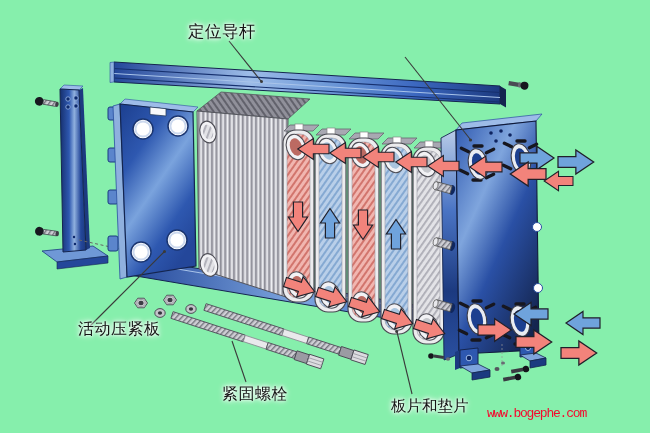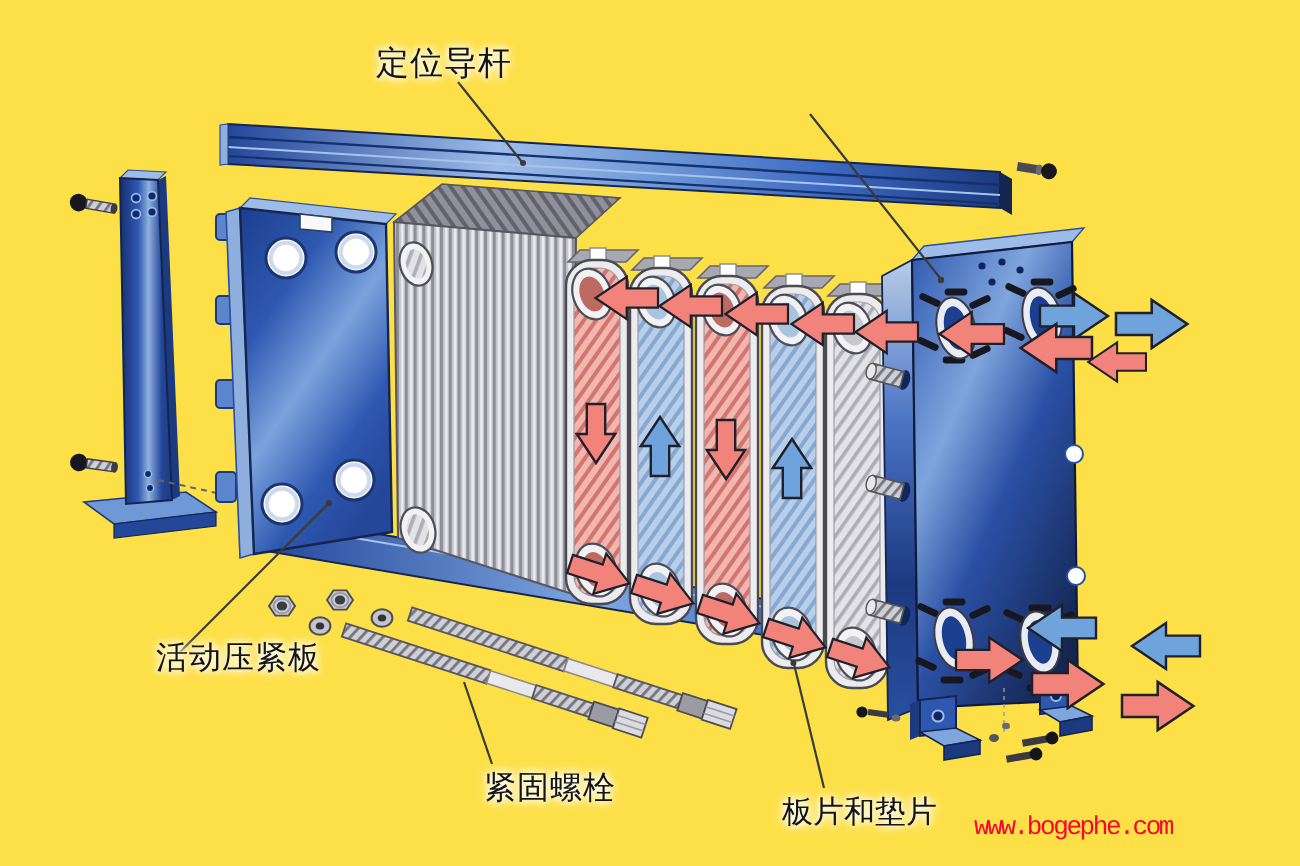--- a/index.html
+++ b/index.html
@@ -1,16 +1,16 @@
 <!DOCTYPE html>
 <html style="--hot: #f2837b; --cold: #6fa3dc; --watermark: #f5082d;"><head>
 <meta charset="utf-8">
 <style>
   html,body{margin:0;padding:0;background:#fff;}
-  .canvas{position:relative;width:650px;height:433px;background:#fde047;overflow:hidden;
+  .canvas{position:relative;width:650px;height:433px;background:#86efac;overflow:hidden;
           font-family:"Liberation Serif","DejaVu Serif",serif;}
   .canvas svg{position:absolute;left:0;top:0;}
   .lbl{position:absolute;white-space:nowrap;color:#141414;font-size:16px;letter-spacing:0.5px;
        text-shadow:0 0 3px #fff,0 0 5px #fff,0 0 7px #fff;}
   .lbl.small{font-size:15.5px;letter-spacing:0;}
   .watermark{position:absolute;left:487px;top:406px;white-space:nowrap;
        font-family:"Liberation Mono","DejaVu Sans Mono",monospace;font-weight:normal;
        font-size:13px;letter-spacing:-1.2px;color:var(--watermark,#f5082d);}
   .pring{fill:#f2f2f5;stroke:#4e4e56;stroke-width:1.1;}
   .fring{fill:#e9ecf2;stroke:#3c3c46;stroke-width:1;}
@@ -419,16 +419,16 @@
   <line class="leader" x1="90" y1="326" x2="164" y2="252"></line>
         <circle cx="164.5" cy="251.5" r="1.5" fill="#3a3a3a"></circle>
   <line class="leader" x1="246" y1="382" x2="232" y2="341"></line>
   <line class="leader" x1="412" y1="394" x2="397" y2="332"></line>
         <circle cx="396.7" cy="331.5" r="1.5" fill="#3a3a3a"></circle>
 </g>
 </svg>
 
 <div class="lbl" style="left:188px;top:21px;font-size:16.5px;">定位导杆</div>
 <div class="lbl" style="left:78px;top:319px;">活动压紧板</div>
-<div class="lbl" style="left:222px;top:384px;margin-left:20px;">紧固螺栓</div>
+<div class="lbl" style="left:222px;top:384px;">紧固螺栓</div>
 <div class="lbl small" style="left:391px;top:396px;">板片和垫片</div>
 <div class="watermark">www.bogephe.com</div>
 </div>
 
 </body></html>

